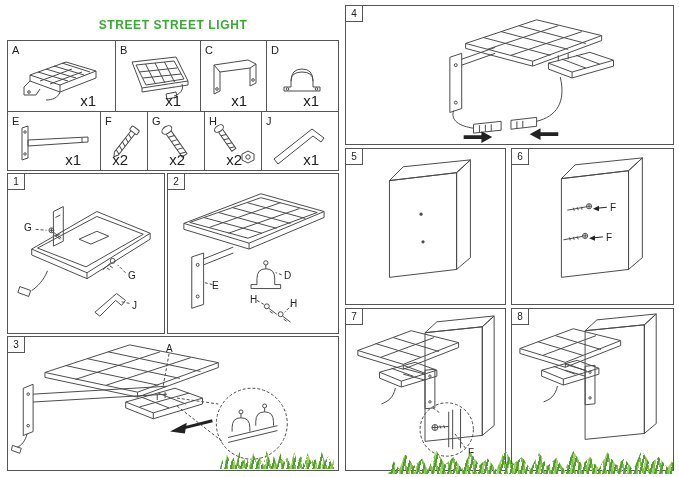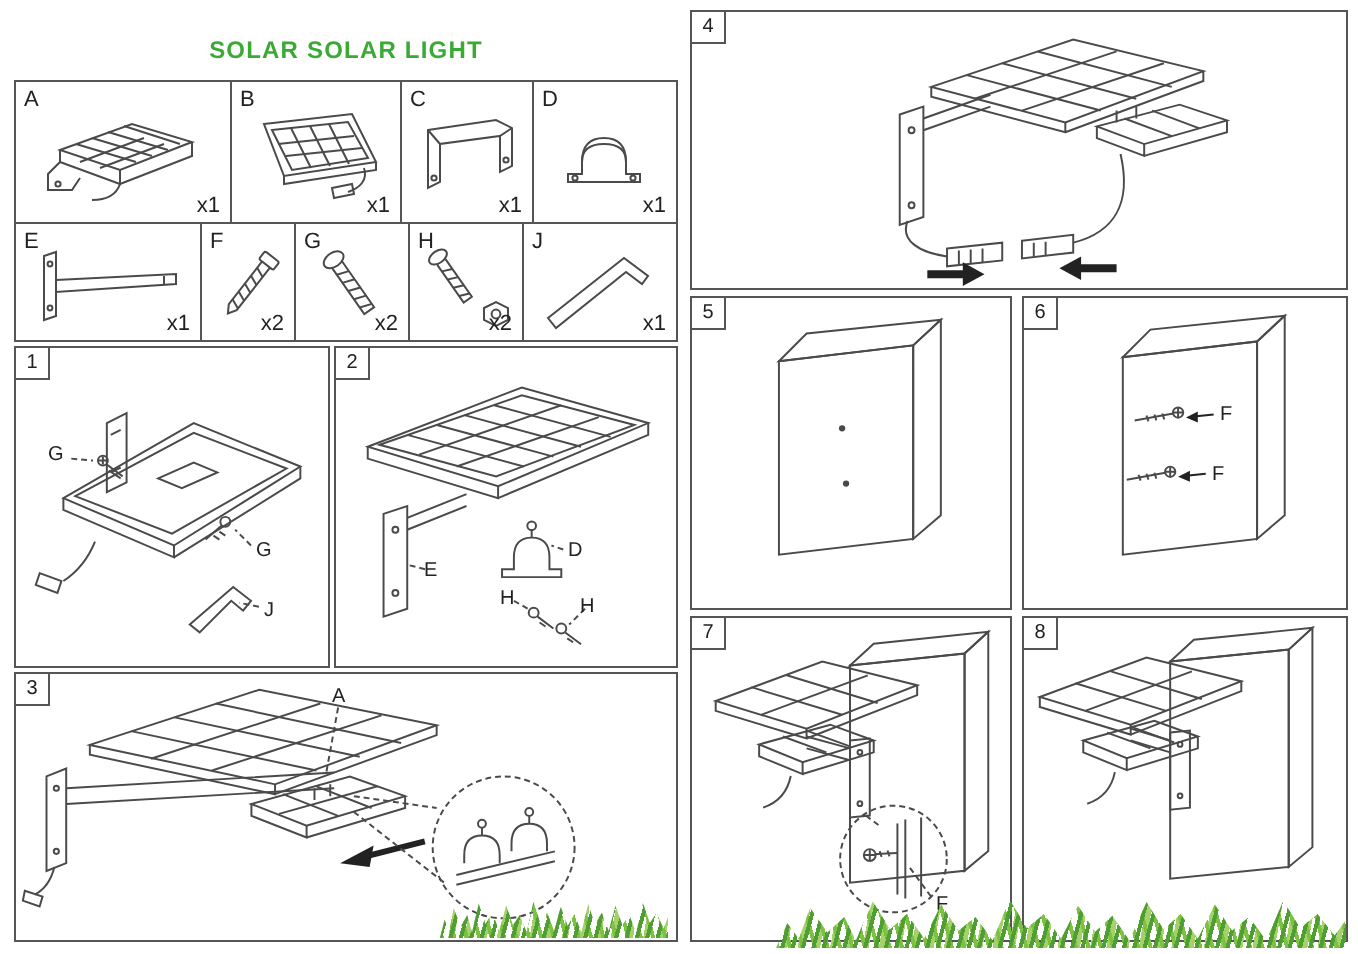--- a/index.html
+++ b/index.html
@@ -3,41 +3,41 @@
 <meta charset="utf-8">
 <style>
   *{margin:0;padding:0;box-sizing:border-box}
   html,body{background:#fff}
   .sheet{position:relative;width:679px;height:477px;background:#fff;
          font-family:"Liberation Sans",sans-serif;color:#222;overflow:hidden}
   .title{position:absolute;left:7px;top:18px;width:332px;text-align:center;
          color:#3aaa35;font-weight:bold;font-size:12px;letter-spacing:.6px}
   .cell,.panel{position:absolute;border:1px solid #555;background:#fff}
   .part-id{position:absolute;left:4px;top:3px;font-size:11px;color:#222}
-  .part-qty{position:absolute;right:5px;bottom:2px;font-size:11px;color:#222}
+  .part-qty{position:absolute;right:19px;bottom:2px;font-size:15px;color:#222}
   .part-art{position:absolute;left:50%;top:53%;transform:translate(-50%,-50%)}
   .stepnum{position:absolute;left:0;top:0;width:17px;height:16px;
            border-right:1px solid #555;border-bottom:1px solid #555;
            font-size:10px;display:flex;align-items:center;justify-content:center;background:#fff;z-index:2}
   .art{position:absolute;inset:0;width:100%;height:100%}
   .ann{position:absolute;font-size:10px;color:#222;z-index:2}
   .grass{position:absolute;z-index:5;
     background:
       repeating-linear-gradient(105deg,#4f9e34 0 2px,rgba(255,255,255,0) 2px 5px),
       repeating-linear-gradient(75deg,#7cc142 0 2px,rgba(255,255,255,0) 2px 6px),
       repeating-linear-gradient(100deg,#a5d16b 0 3px,rgba(255,255,255,0) 3px 8px);
     clip-path:polygon(0 100%,2% 60%,4% 85%,6% 35%,9% 75%,12% 50%,14% 88%,17% 25%,20% 70%,23% 45%,26% 85%,29% 30%,32% 72%,35% 50%,38% 88%,41% 22%,44% 68%,47% 45%,50% 85%,53% 32%,56% 74%,59% 48%,62% 88%,65% 26%,68% 70%,71% 45%,74% 85%,77% 30%,80% 72%,83% 50%,86% 88%,89% 24%,92% 68%,95% 45%,98% 80%,100% 55%,100% 100%)}
   svg{display:block}
 </style>
 </head>
 <body>
 
 <div class="sheet">
 
-  <div class="title">SOLAR SOLAR LIGHT</div>
+  <div class="title">STREET STREET LIGHT</div>
 
   <div class="cell" style="left:7px;top:40px;width:109px;height:72px">
     <span class="part-id">A</span>
     <svg class="part-art" width="92" height="54" viewBox="0 0 92 54">
       <g fill="none" stroke="#4a4a4a">
         <path d="M14,24 L50,11 L80,20 L44,34 Z"></path>
         <path d="M22,21 L52,30 M30,18 L60,27 M38,15 L68,24 M46,12 L74,21"></path>
         <path d="M24,30 L56,18 M34,33 L66,21"></path>
         <path d="M14,24 L14,30 L44,41 L44,34 M44,41 L80,27 L80,20"></path>
         <path d="M14,30 L8,36 L8,44 L20,44 L24,38"></path>

